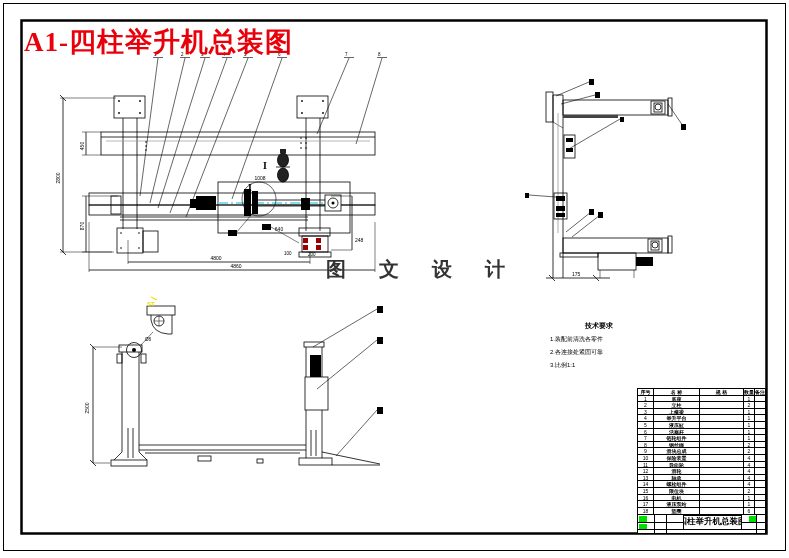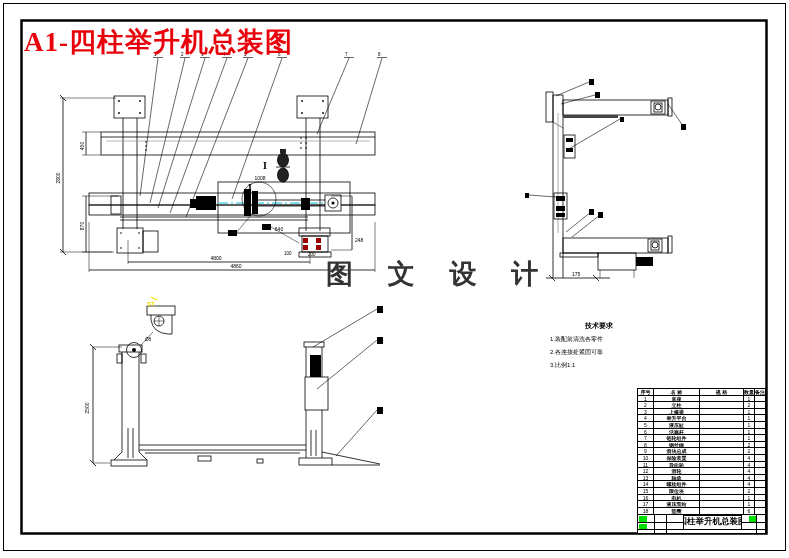--- a/index.html
+++ b/index.html
@@ -2,21 +2,21 @@
 <html><head>
 <meta charset="utf-8">
 <style>
   html,body{margin:0;padding:0;background:#e8e8e8;}
   .page{position:relative;width:789px;height:558px;background:#fff;
         font-family:"Liberation Sans",sans-serif;overflow:hidden;}
   .page svg{position:absolute;left:0;top:0;}
   .drawing-title{position:absolute;left:24px;top:24px;width:360px;
         font-family:"Liberation Serif",serif;font-weight:bold;
         font-size:27px;letter-spacing:1px;color:#e8000a;white-space:nowrap;}
-  .watermark{position:absolute;left:326px;top:256px;font-size:27px;
+  .watermark{position:absolute;left:326px;top:256px;font-size:20px;
         letter-spacing:14px;color:#333;font-weight:600;white-space:nowrap;
         font-family:"Liberation Serif",serif;}
   .tech{position:absolute;left:550px;top:321px;width:110px;color:#000;}
   .tech .t{font-size:7px;font-weight:bold;text-align:center;width:62px;margin-left:18px;}
   .tech .i{font-size:6px;line-height:10px;margin-top:3px;white-space:nowrap;}
   
   .ptable{position:absolute;left:637px;top:388px;width:129px;box-sizing:border-box;
         border:1px solid #000;background:#fff;}
   .pt-row{display:flex;height:6.6px;border-bottom:0.5px solid #000;box-sizing:border-box;}
   .pt-row:last-child{border-bottom:none;}

